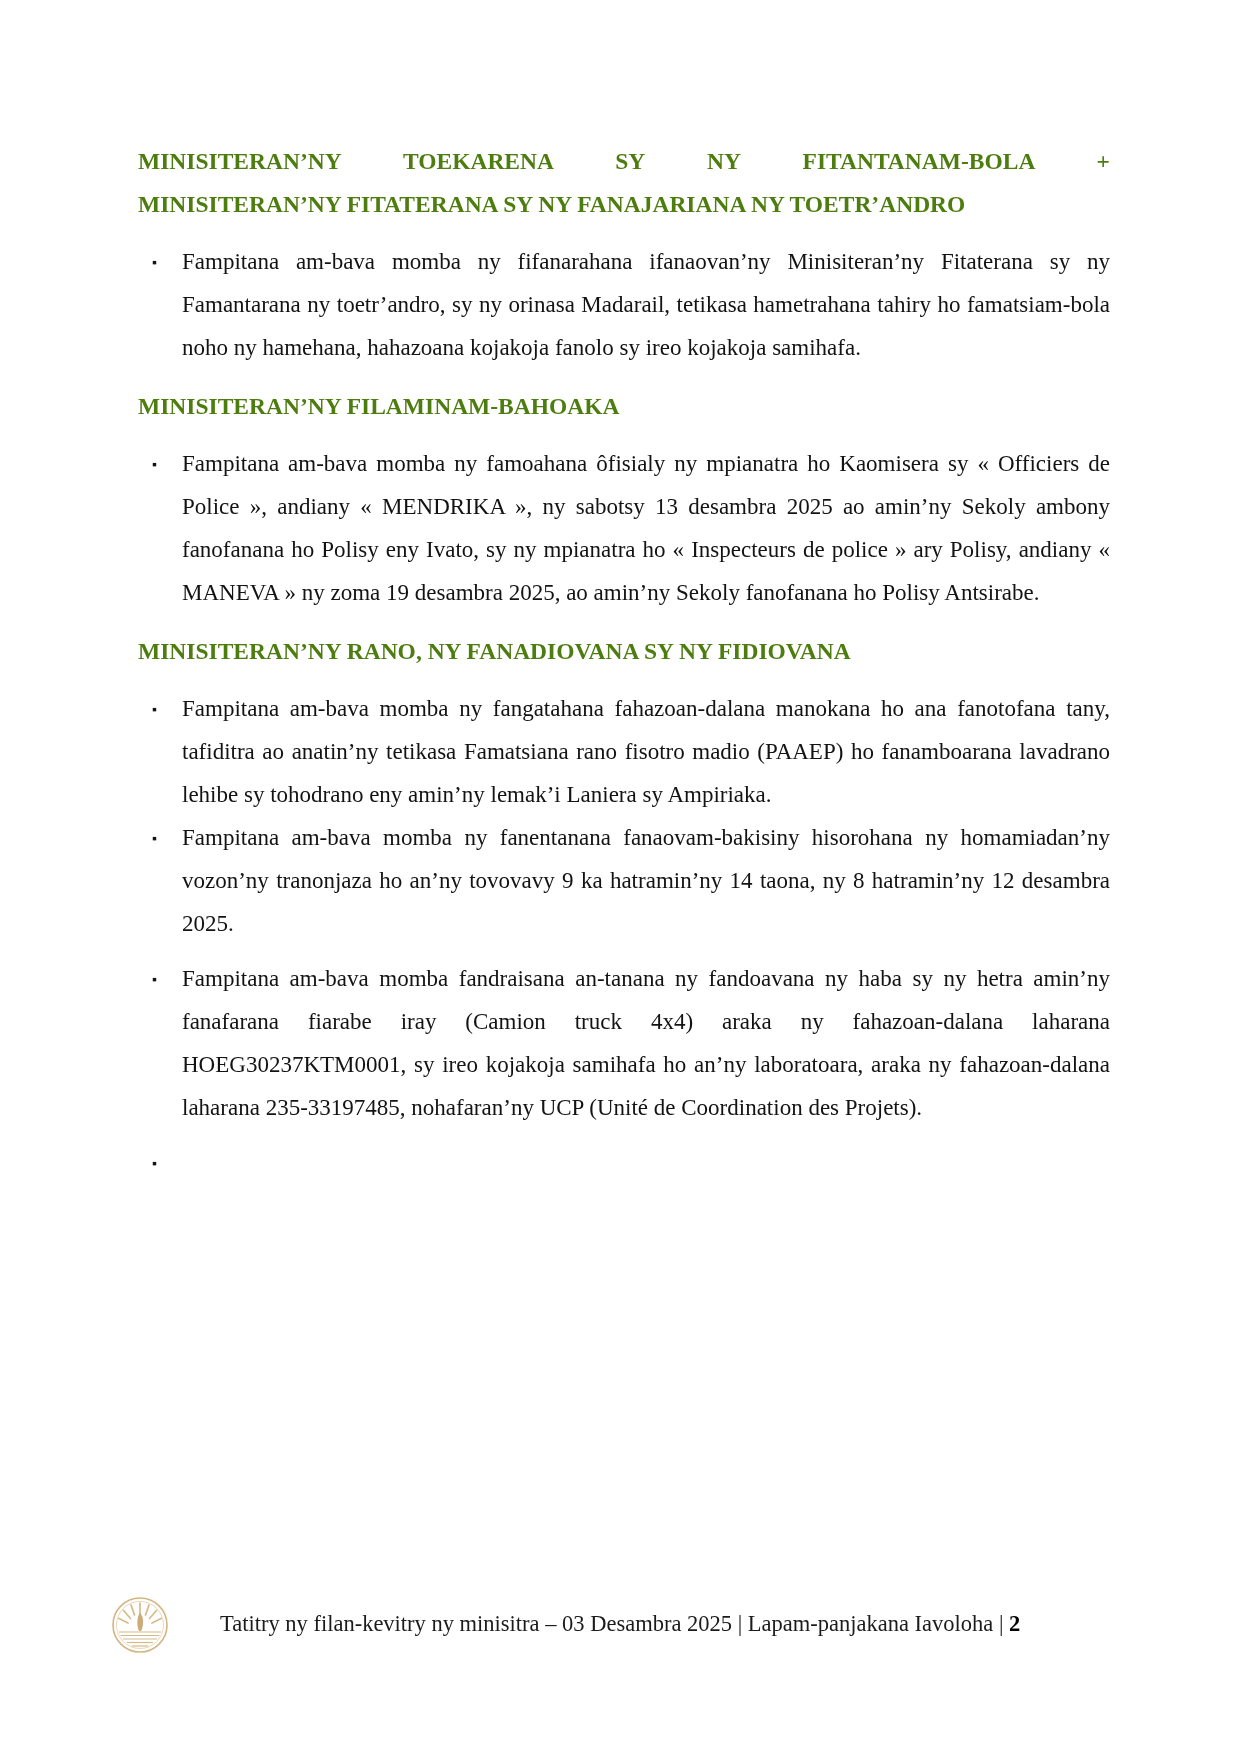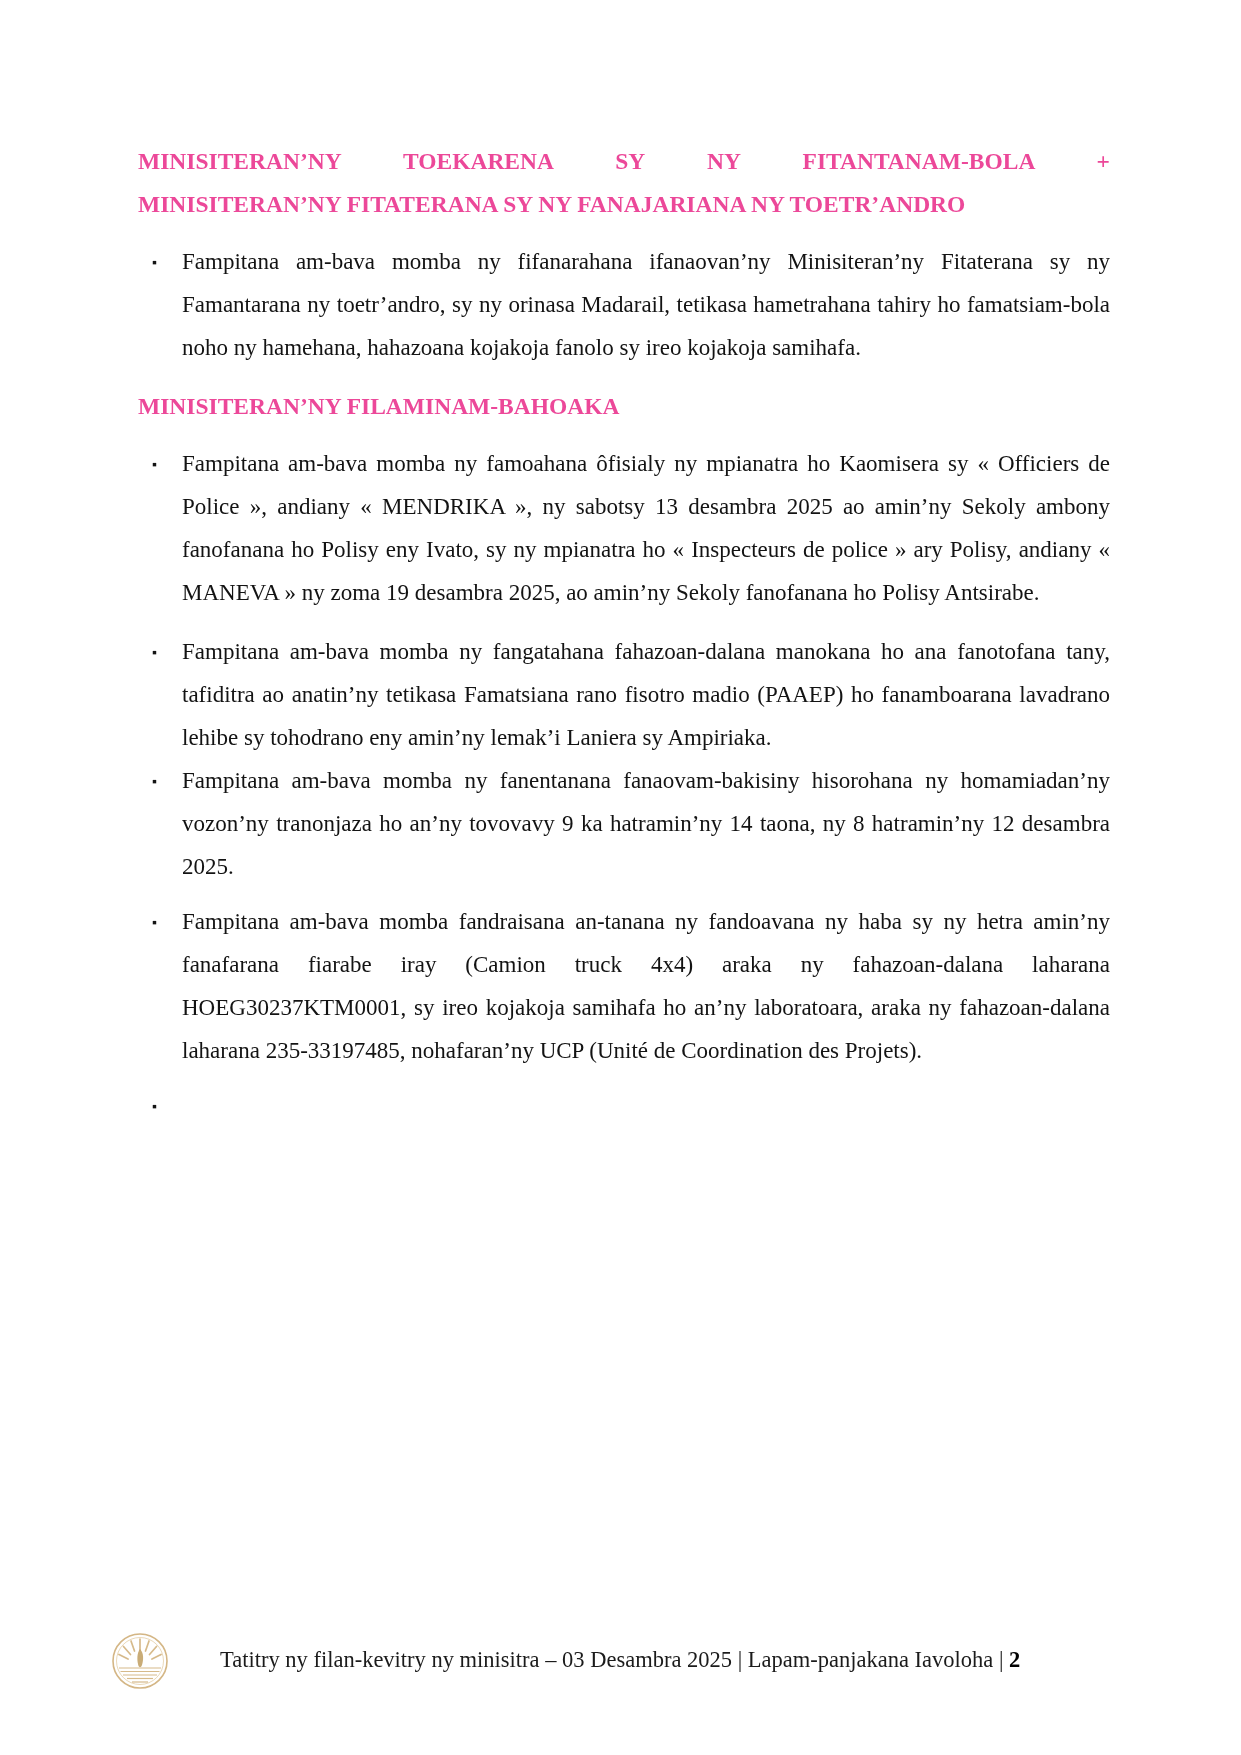--- a/index.html
+++ b/index.html
@@ -12,42 +12,42 @@
     overflow: hidden;
   }
   .page {
     position: absolute; inset: 0;
     padding: 140px 131px 0 138px;
   }
   .content { font-size: 23px; line-height: 43px; }
 
   h2 {
     font-size: 23.5px; line-height: 43px;
-    font-weight: bold; color: #ec4899;
+    font-weight: bold; color: #4d7c0f;
     margin: 16px 0 14px 0;
     text-align: justify;
   }
   section.first h2 { margin-top: 0; }
   .hline { text-align: justify; }
   .hline.stretch { text-align-last: justify; }
 
   ul.bullets { list-style: none; padding-left: 44px; margin: 0; }
   ul.bullets li {
     position: relative;
     margin-bottom: 12px;
     text-align: justify;
   }
   ul.bullets li:last-child { margin-bottom: 0; }
   ul.bullets li .marker {
     position: absolute; left: -30px; top: 1px;
     font-size: 14px; line-height: 43px; color: #141414;
   }
   ul.bullets li.cutoff { text-align-last: justify; }
 
-  .footer { position: absolute; top: 1632px; left: 0; width: 1058px; height: 80px; }
+  .footer { position: absolute; top: 1596px; left: 0; width: 1058px; height: 80px; }
   .footer .seal { position: absolute; left: 111px; top: 0; width: 58px; height: 58px; opacity: 0.85; }
   .footer .ftext {
     position: absolute; left: 220px; right: 122px; top: 13px;
     font-size: 22.5px; line-height: 30px;
     text-align: right; color: #1b1b1b;
     white-space: nowrap;
   }
   .footer .ftext b { font-weight: bold; color: #000; }
 </style>
 </head>
@@ -76,20 +76,21 @@
       <ul class="bullets">
         <li>
           <span class="marker">▪</span>
           <span class="btext">Fampitana am-bava momba ny famoahana ôfisialy ny mpianatra ho Kaomisera sy « Officiers de Police », andiany « MENDRIKA », ny sabotsy 13 desambra 2025 ao amin’ny Sekoly ambony fanofanana ho Polisy eny Ivato, sy ny mpianatra ho « Inspecteurs de police » ary Polisy, andiany « MANEVA » ny zoma 19 desambra 2025, ao amin’ny Sekoly fanofanana ho Polisy Antsirabe.</span>
         </li>
       </ul>
     </section>
 
     <section>
       <h2>
+        <div class="hline">MINISITERAN’NY RANO, NY FANADIOVANA SY NY FIDIOVANA</div>
       </h2>
       <ul class="bullets">
         <li>
           <span class="marker">▪</span>
           <span class="btext">Fampitana am-bava momba ny fangatahana fahazoan-dalana manokana ho ana fanotofana tany, tafiditra ao anatin’ny tetikasa Famatsiana rano fisotro madio (PAAEP) ho fanamboarana lavadrano lehibe sy tohodrano eny amin’ny lemak’i Laniera sy Ampiriaka.</span>
         </li>
       </ul>
     </section>
 
     <section>

